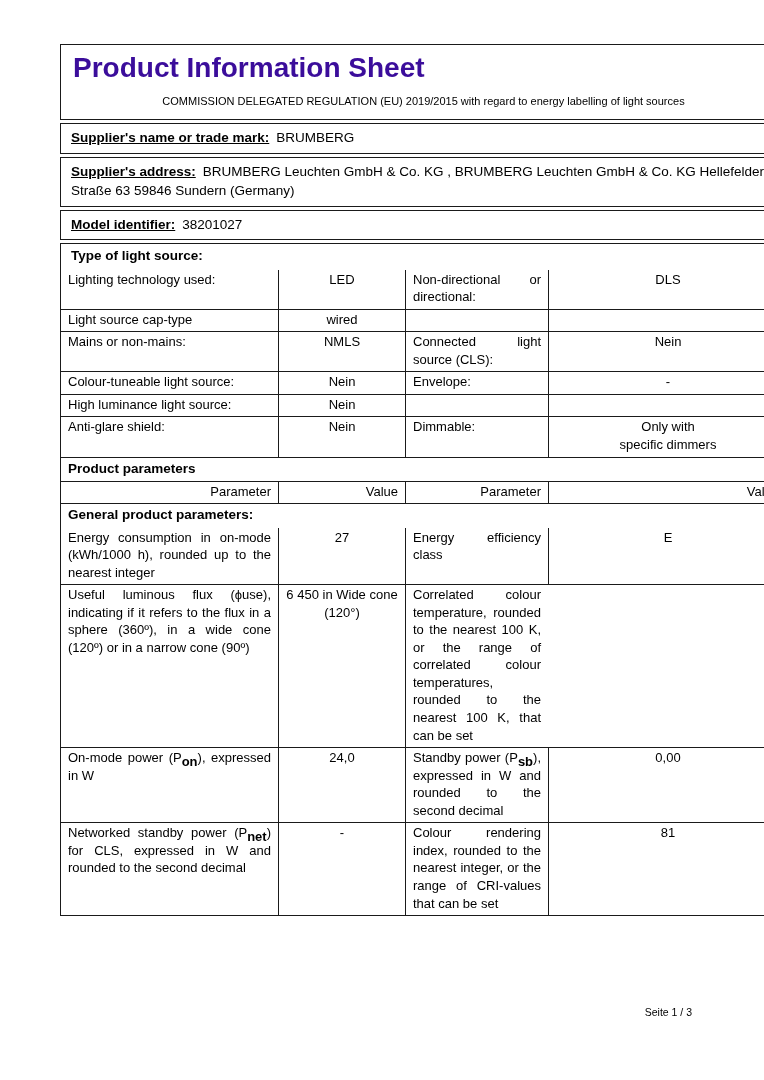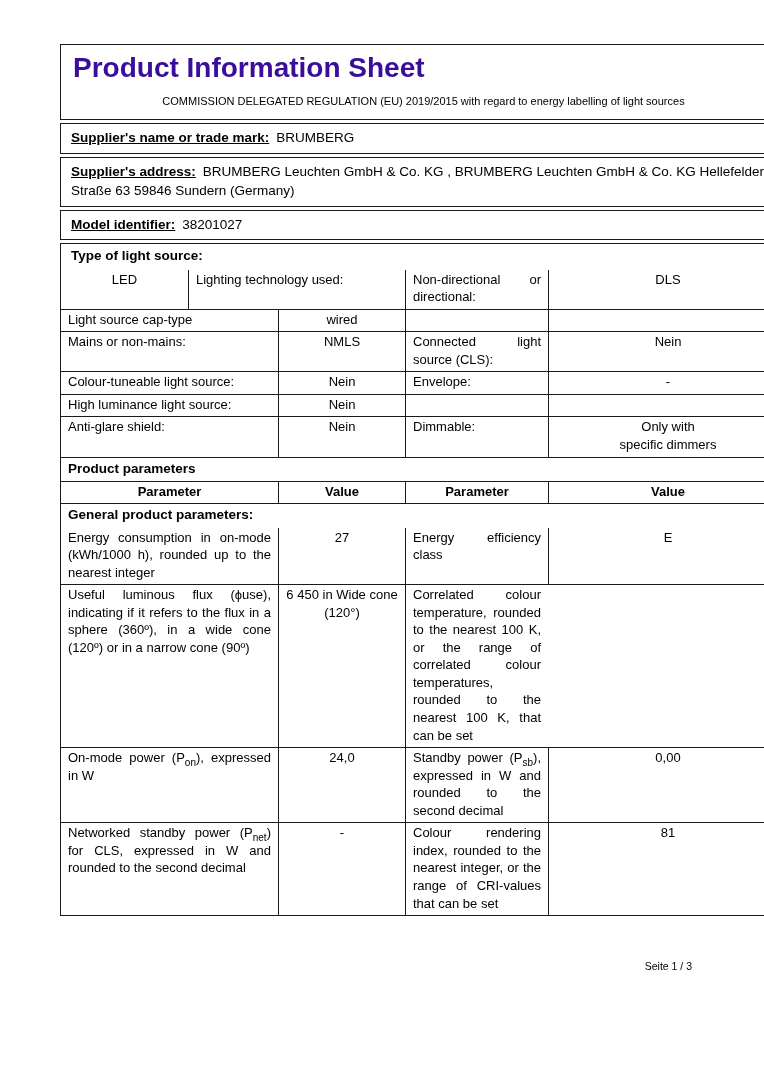--- a/index.html
+++ b/index.html
@@ -36,28 +36,28 @@
   .trow:first-child { border-top: none; }
   .cell { padding: 1px 7px 3px 7px; font-size: 13px; line-height: 1.35; border-left: 1px solid var(--line); }
   .cell:first-child { border-left: none; }
   .c1 { width: 217px; }
   .c2 { width: 127px; }
   .c3 { width: 143px; }
   .c4 { flex: 1; padding-left: 8px; }
   .param { text-align: justify; }
   .valcell { text-align: center; }
   .cell .para + .para { margin-top: 6px; }
-  sub { font-size: 10px; line-height: 0; }
+  sub { font-size: 13px; line-height: 0; font-weight: bold; }
 
   .span-header { padding: 2px 7px 3px 7px; font-size: 13.5px; font-weight: bold; }
-  .colhead { font-weight: bold; text-align: center; }
+  .colhead { font-weight: normal; text-align: right; }
   .type-row { font-size: 13.5px; font-weight: bold; padding: 3px 10px 4px 10px; }
 
   .footer {
-    position: absolute; top: 960px; right: 72px;
+    position: absolute; top: 1006px; right: 72px;
     font-size: 10.5px; color: #000;
   }
 </style>
 </head>
 <body>
 
 <div class="sheet">
 
   <div class="box title-box">
     <h1>Product Information Sheet</h1>
@@ -76,25 +76,25 @@
     <b>Model identifier:</b><span class="val">38201027</span>
   </div>
 
   <div class="bigtable">
     <div class="trow">
       <div class="cell type-row" style="width:100%;">Type of light source:</div>
     </div>
 
     <div id="source-rows">
   <div class="trow">
+    <div class="cell c1 param">
+            <div class="para">Lighting technology used:</div>
+          </div>
     <div class="cell c2 valcell">
             <div class="para">LED</div>
-          </div>
-    <div class="cell c1 param">
-            <div class="para">Lighting technology used:</div>
           </div>
     <div class="cell c3 param">
             <div class="para">Non-directional or directional:</div>
           </div>
     <div class="cell c4 valcell">
             <div class="para">DLS</div>
           </div>
   </div>
 
   <div class="trow">

